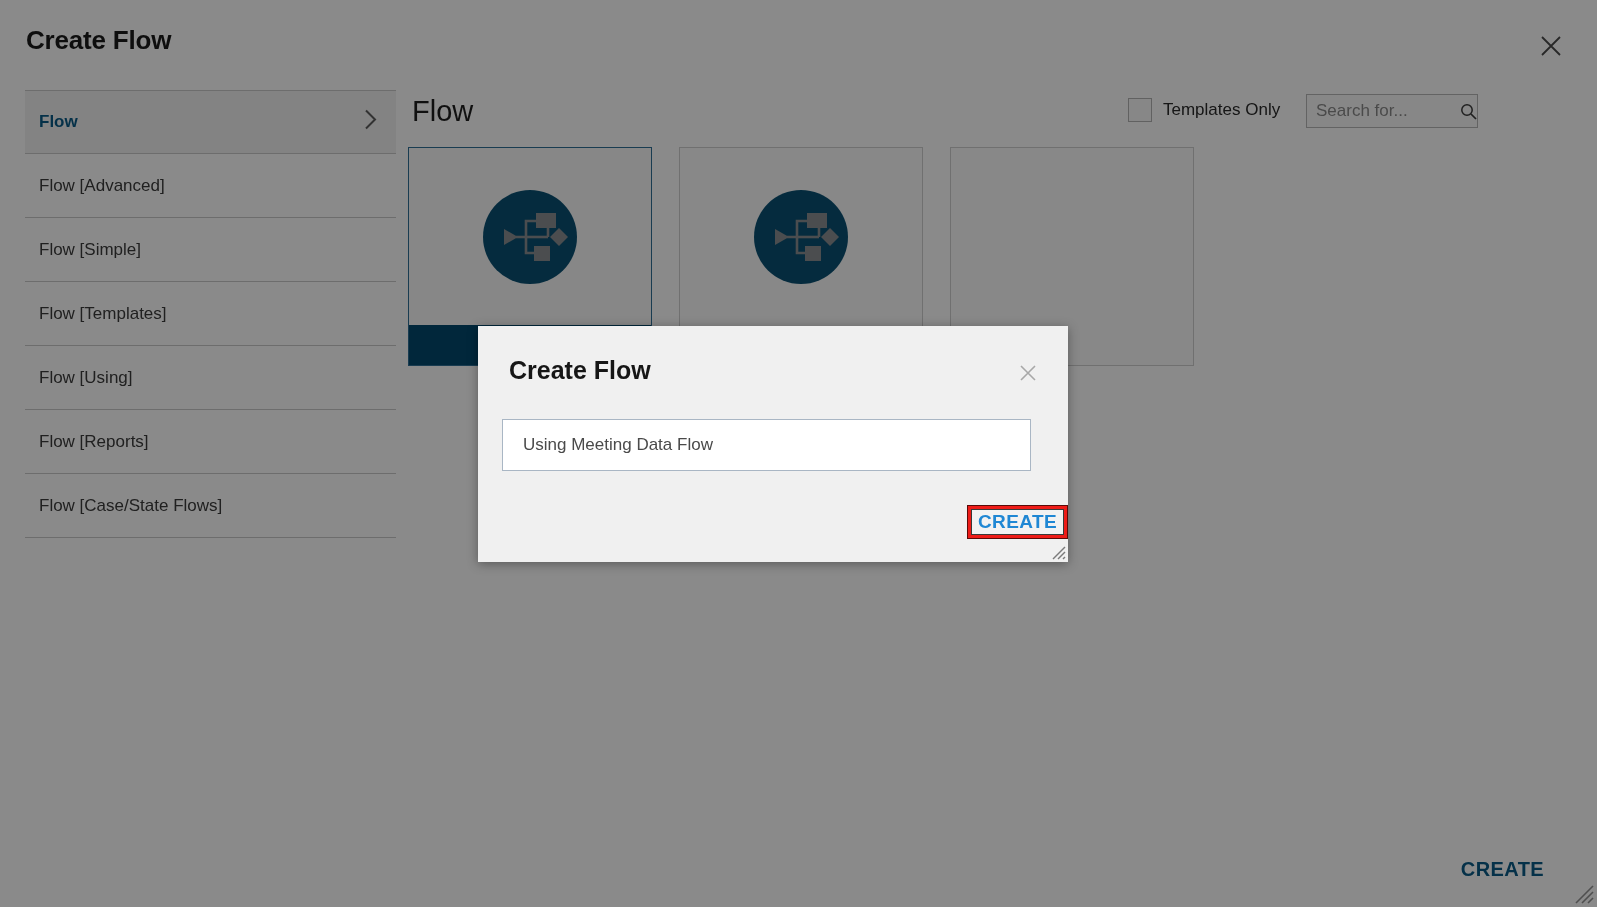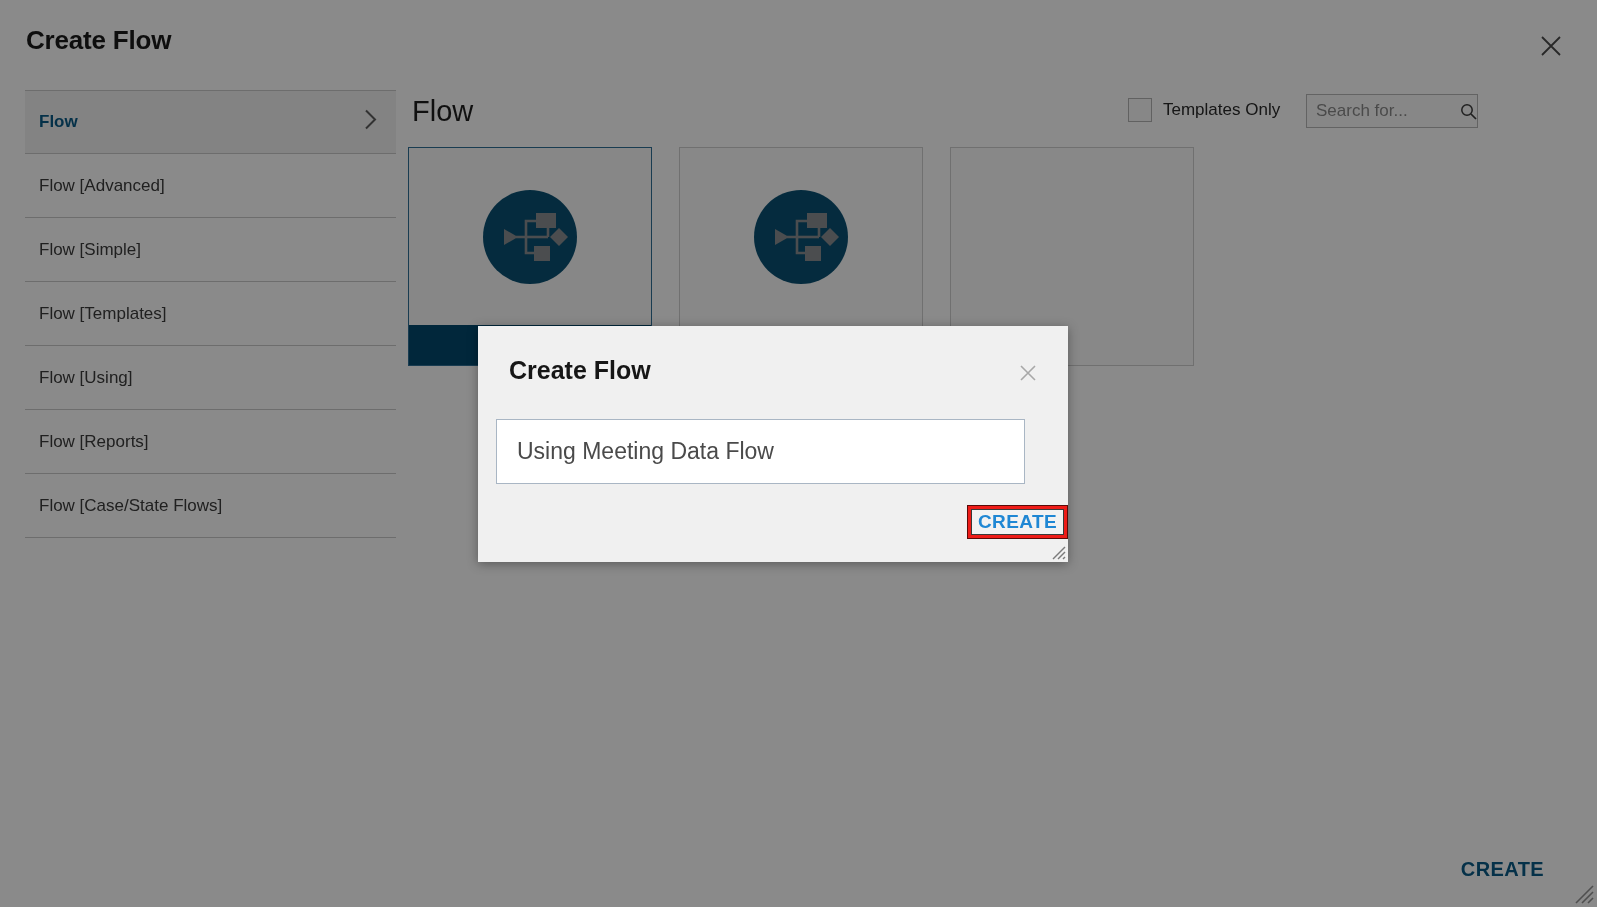--- a/index.html
+++ b/index.html
@@ -259,28 +259,28 @@
     top: 34px;
     width: 26px;
     height: 26px;
     display: flex;
     align-items: center;
     justify-content: center;
     cursor: pointer;
   }
   #dialog-input {
     position: absolute;
-    left: 18px;
+    left: 24px;
     top: 93px;
     width: 529px;
-    height: 65px;
+    height: 52px;
     border: 1px solid #a9b6c4;
     background: #ffffff;
     font-family: "Liberation Sans", sans-serif;
-    font-size: 23px;
+    font-size: 17px;
     color: #4a4a4a;
     padding: 0 20px;
     outline: none;
   }
   #dialog-create-hl {
     position: absolute;
     left: 489px;
     top: 179px;
     padding: 3px;
     background: #ee1c18;

